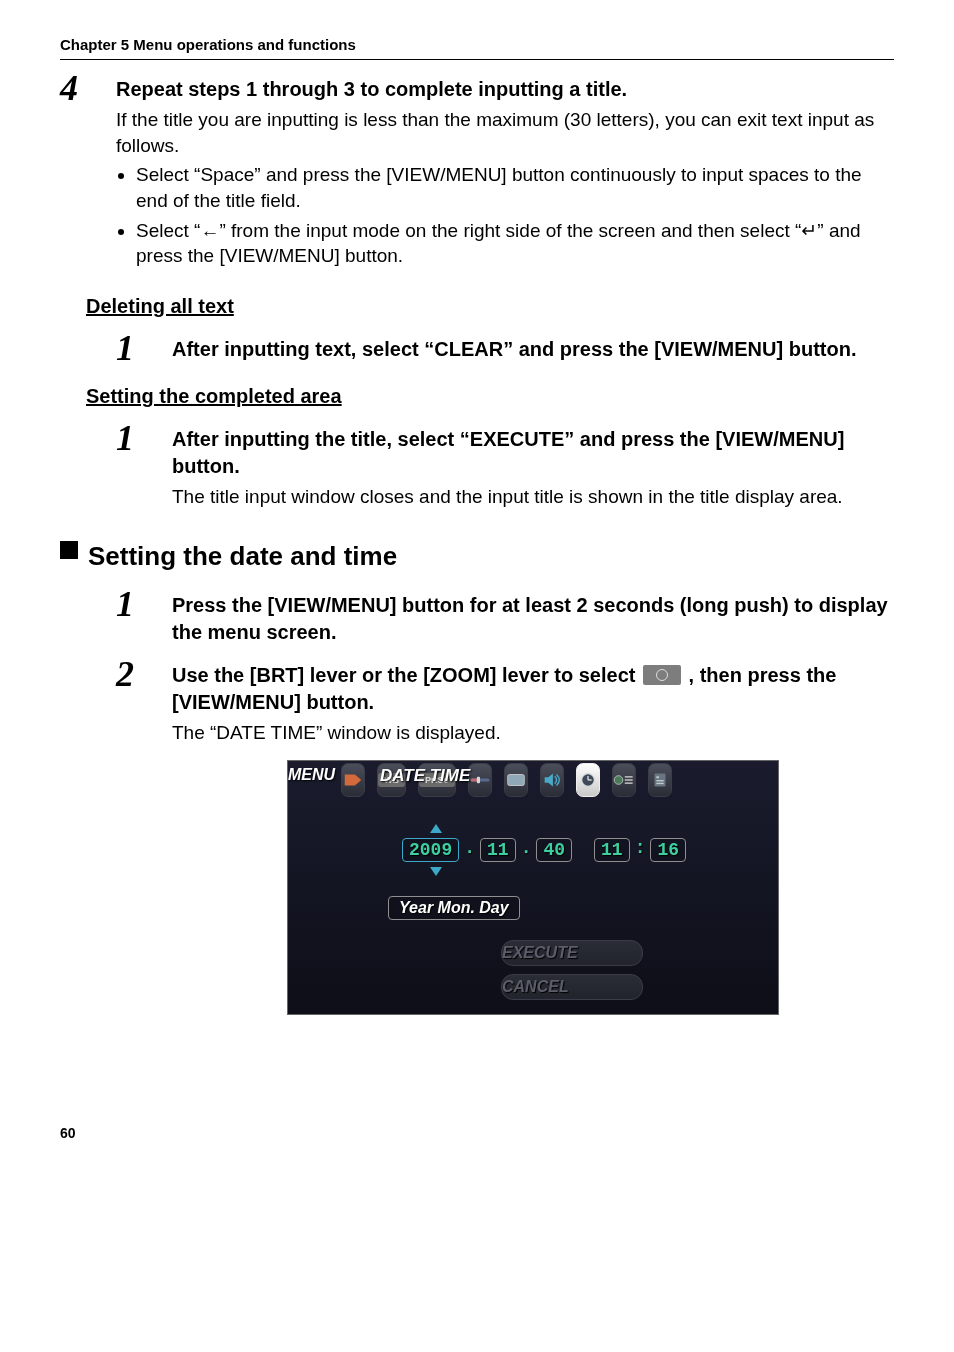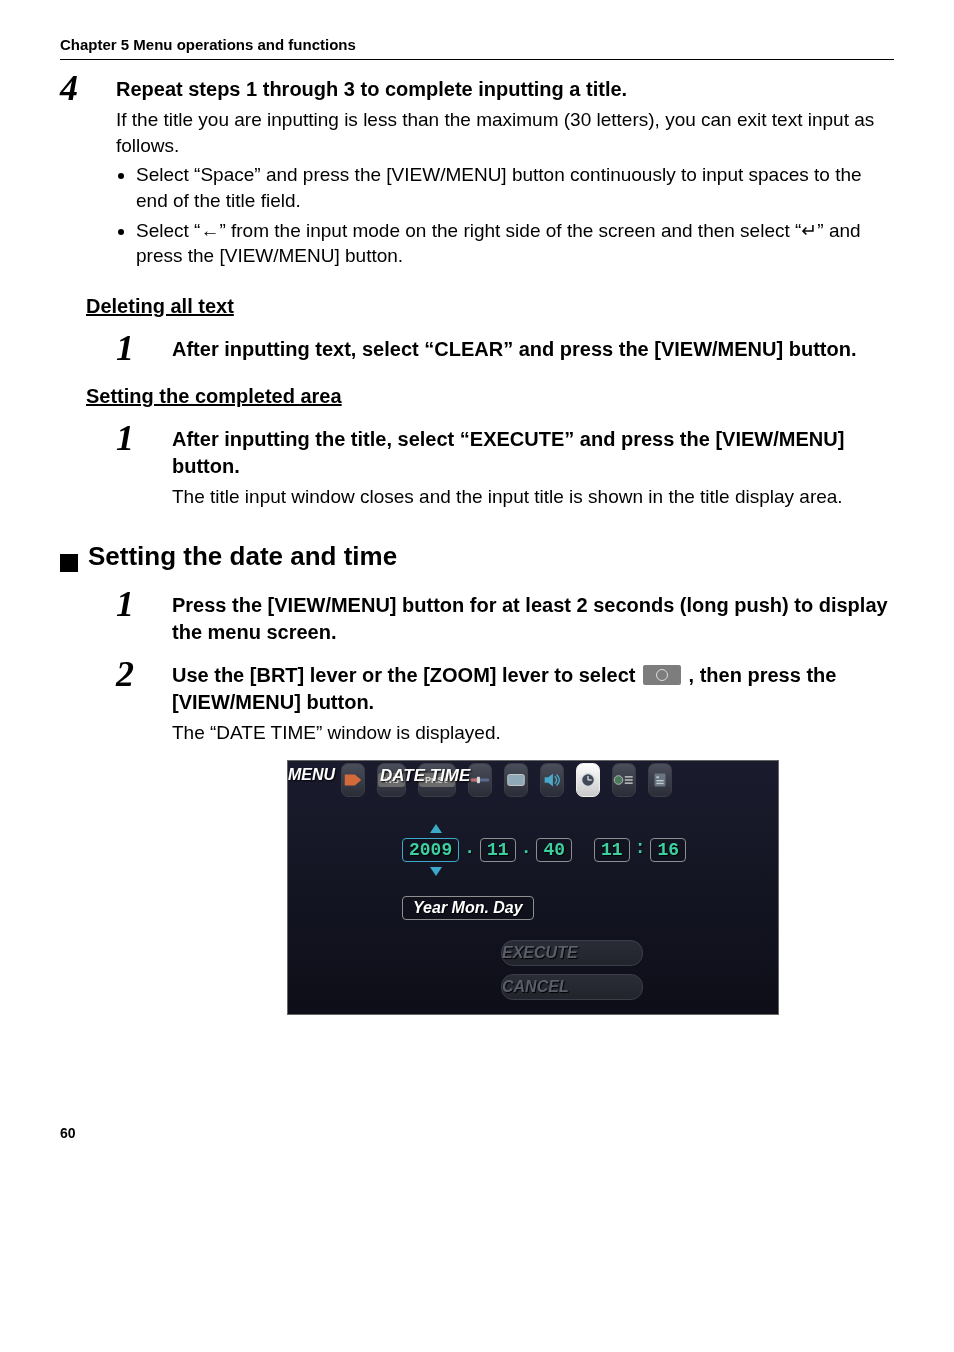--- a/index.html
+++ b/index.html
@@ -64,21 +64,21 @@
     margin-bottom: 4px;
   }
   .sub-heading {
     font-weight: bold;
     text-decoration: underline;
     font-size: 20px;
     margin: 18px 0 12px 26px;
   }
   .section-heading-row {
     display: flex;
-    align-items: flex-end;
+    align-items: flex-start;
     margin: 28px 0 14px 0;
   }
   .sq {
     width: 18px;
     height: 18px;
     background: #000;
     margin-right: 10px;
     flex-shrink: 0;
   }
   .section-heading {
@@ -213,21 +213,21 @@
     color: #3dcfa0;
     font-weight: bold;
     font-family: "Courier New", monospace;
     font-size: 18px;
     text-shadow: 1px 1px 1px #000;
     padding: 0 1px;
   }
   .gap { width: 14px; }
   .format-row {
     margin-top: 34px;
-    margin-left: 22px;
+    margin-left: 8px;
   }
   .format-box {
     display: inline-block;
     border: 1.5px solid #8f8f8f;
     border-radius: 4px;
     padding: 2px 10px;
     color: #fff;
     font-style: italic;
     font-weight: bold;
     font-size: 16px;

